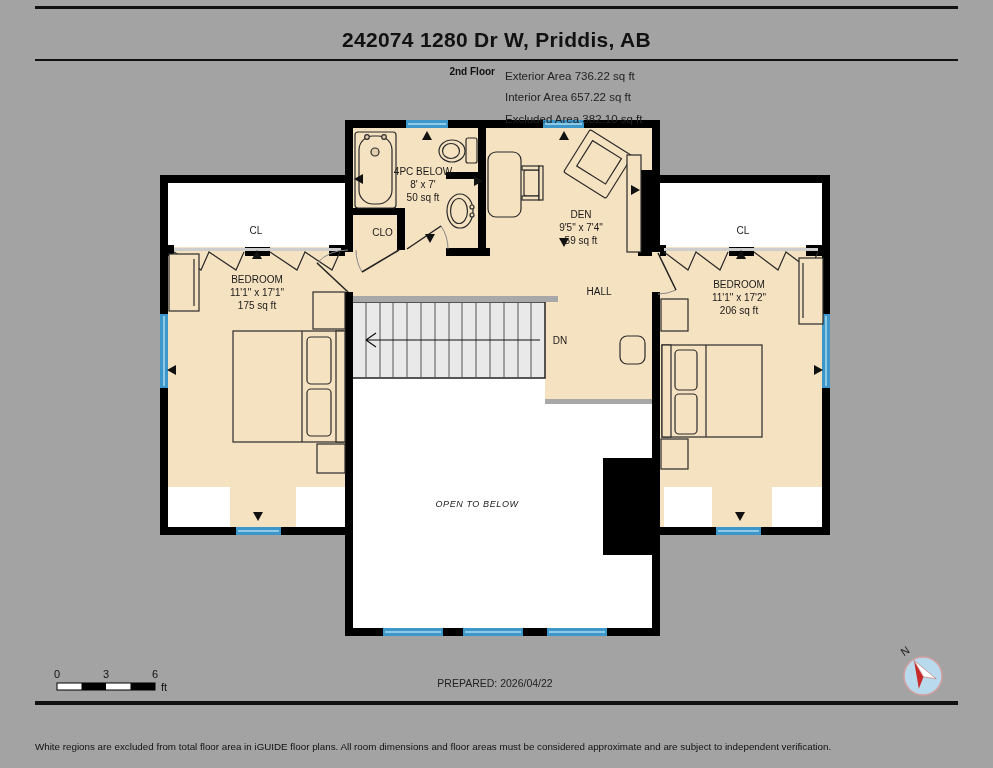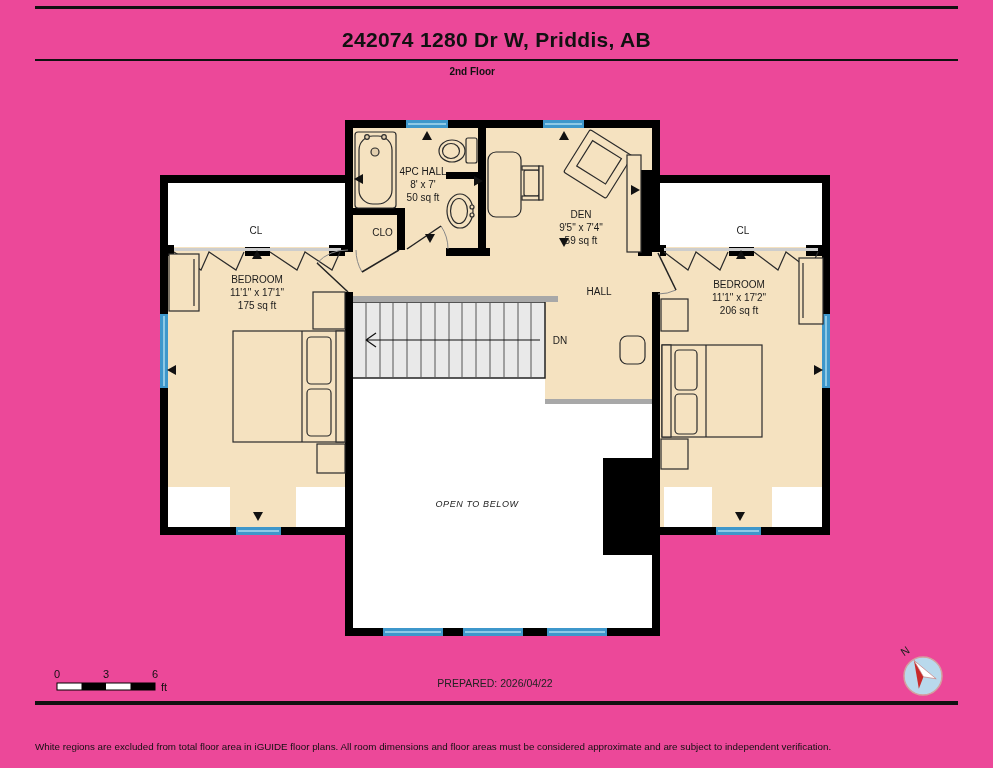--- a/index.html
+++ b/index.html
@@ -1,16 +1,16 @@
 <!DOCTYPE html>
 <html style="--floor: #f5e2c0; --wall: #000000; --window: #3e97cb; --window_light: #8ec9e6; --stairs: #e9e9e9; --railing: #a8a8a8; --excluded: #ffffff; --compass_fill: #b9d9ec; --compass_needle: #c82a2a;"><head>
 <meta charset="utf-8">
 <style>
   html,body{margin:0;padding:0;background:#fff;}
-  #page{position:relative;width:993px;height:768px;background:#ec4899;overflow:hidden;
+  #page{position:relative;width:993px;height:768px;background:#a3a3a3;overflow:hidden;
         font-family:"Liberation Sans",sans-serif;color:#111;}
   #plan-svg{position:absolute;left:0;top:0;z-index:1;}
   .txt{position:absolute;z-index:2;}
   .title{left:0;top:28px;width:993px;text-align:center;font-size:21px;font-weight:700;letter-spacing:.3px;}
   .floorlabel{left:300px;top:66px;width:195px;text-align:right;font-size:10px;font-weight:700;}
   .arealines{left:505px;top:66px;font-size:11.5px;line-height:21.3px;color:#222;}
   .lbl{position:absolute;z-index:2;transform:translate(-50%,-50%);text-align:center;
        font-size:10px;line-height:1.3;color:#1a1a1a;white-space:nowrap;}
   .lbl.small{font-size:9px;letter-spacing:.6px;font-style:italic;}
   .tick{position:absolute;z-index:2;transform:translate(-50%,-50%);font-size:11px;color:#111;}
@@ -240,23 +240,28 @@
       <circle cx="923" cy="676" r="19" fill="var(--compass_fill)" stroke="#d4a0a0" stroke-width="1.5"></circle>
       <g transform="rotate(-30 923 676)">
         <polygon points="923,658 913,685 923,677" fill="var(--compass_needle)"></polygon>
         <polygon points="923,658 933,685 923,677" fill="#fff" stroke="#c87878" stroke-width="0.6"></polygon>
       </g>
     </g>
   </svg>
 
   <div class="txt title">242074 1280 Dr W, Priddis, AB</div>
   <div class="txt floorlabel">2nd Floor</div>
+  <div class="txt arealines">
+    <div>Exterior Area 736.22 sq ft</div>
+    <div>Interior Area 657.22 sq ft</div>
+    <div>Excluded Area 382.10 sq ft</div>
+  </div>
 
   <div class="lbl" style="left:423px;top:184px;">
-    <div>4PC HALL</div>
+    <div>4PC BELOW</div>
     <div>8' x 7'</div>
     <div>50 sq ft</div>
   </div>
   <div class="lbl" style="left:374px;top:232px;padding-left:17px;">CLO</div>
   <div class="lbl" style="left:581px;top:216px;margin-top:11px;">
     <div>DEN</div>
     <div>9'5" x 7'4"</div>
     <div>59 sq ft</div>
   </div>
   <div class="lbl" style="left:256px;top:230px;">CL</div>

